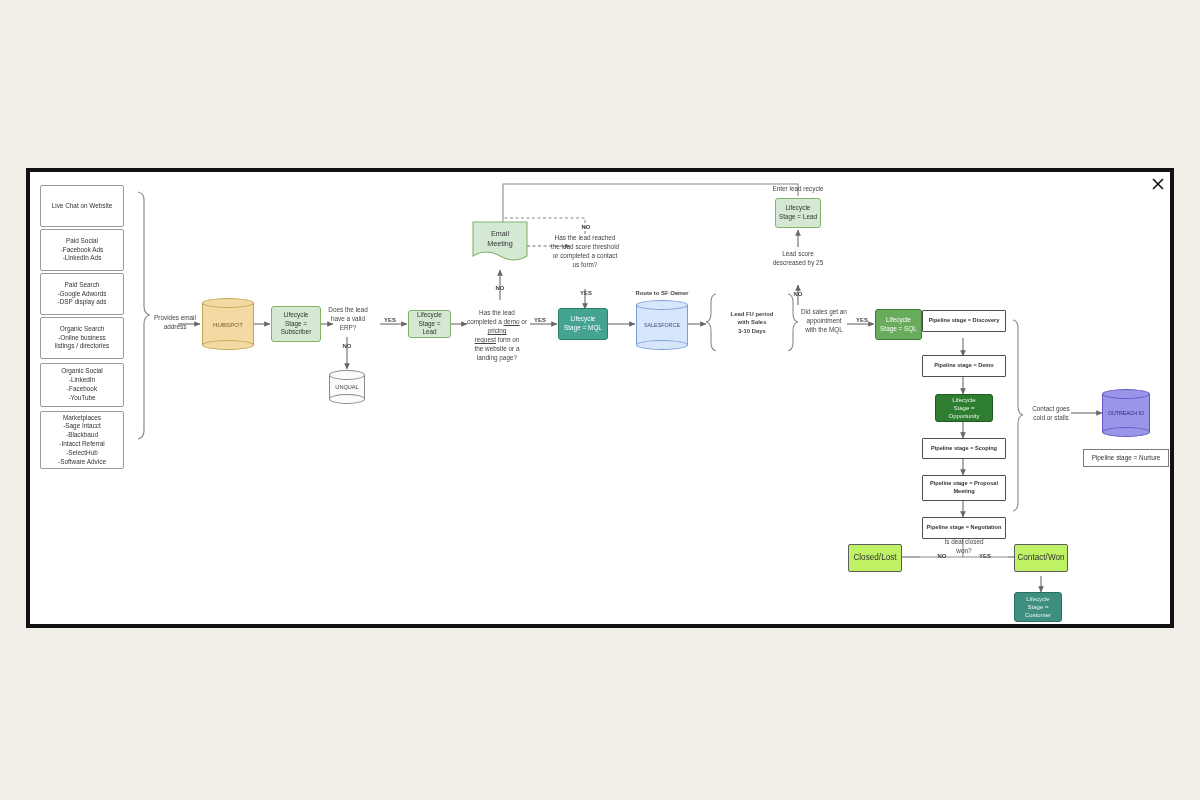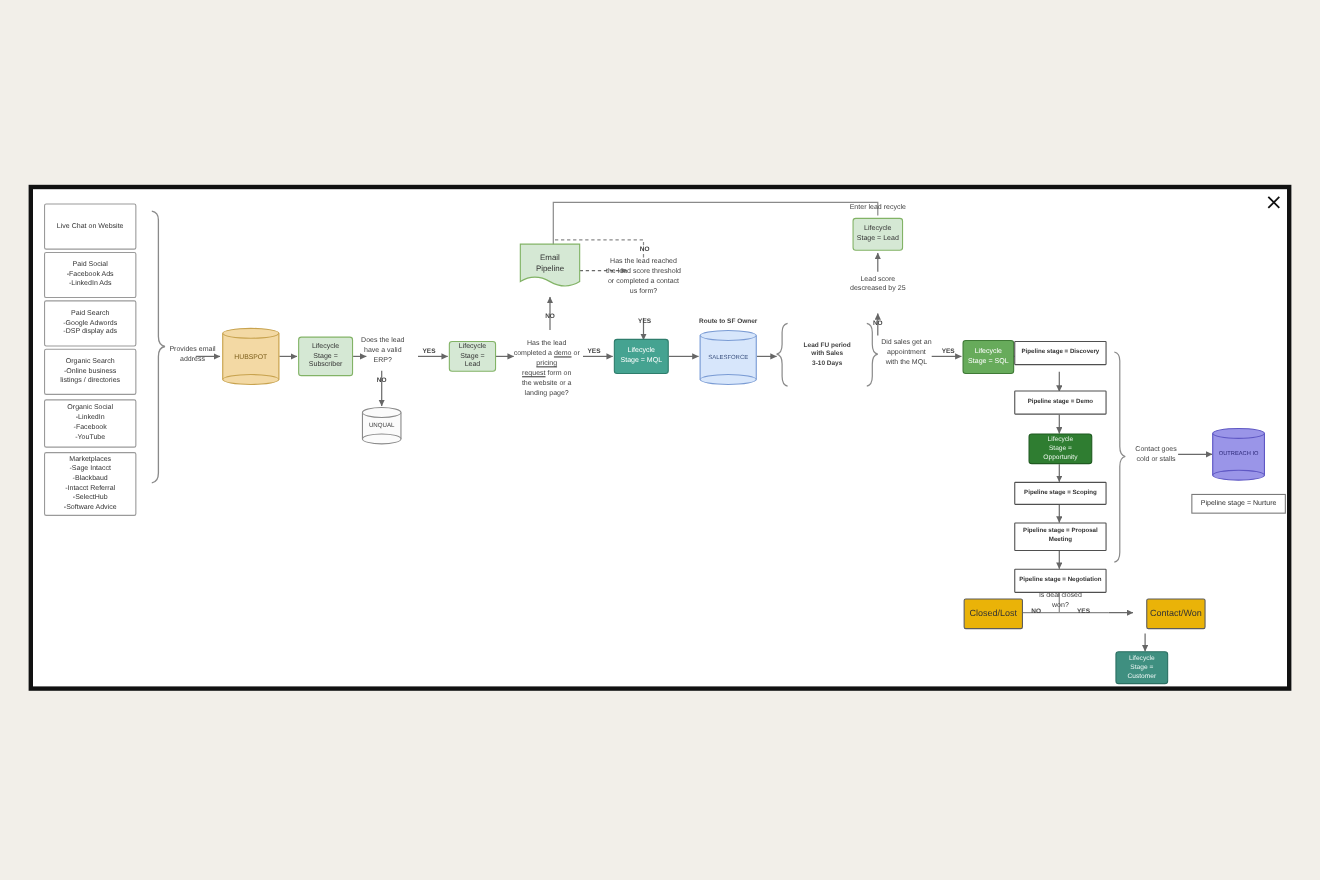--- a/index.html
+++ b/index.html
@@ -46,21 +46,21 @@
     padding: 1px 2px;
     white-space: pre-line;
   }
   .src { border-radius: 2px; border: 1px solid #9a9a9a; }
 
   .green-light { background: #d5e8d4; border: 1px solid #82b366; border-radius: 3px; color: #333; }
   .green-mid   { background: #67ab5b; border: 1px solid #3f7a36; border-radius: 3px; color: #ffffff; }
   .green-dark  { background: #2f7d31; border: 1px solid #1f5a20; border-radius: 3px; color: #e9f4e9; }
   .teal        { background: #45a391; border: 1px solid #2e7d6c; border-radius: 3px; color: #ffffff; }
   .teal-dark   { background: #3f8f80; border: 1px solid #2b6f62; border-radius: 3px; color: #eaf5f2; }
-  .plain-box   { background: #eab308; border: 1.3px solid #5d5d5d; border-radius: 2px; color: #333; margin-left: 28px; }
+  .plain-box   { background: #bef264; border: 1.3px solid #5d5d5d; border-radius: 2px; color: #333; }
   .pipe-box    { background: #ffffff; border: 1.3px solid #4f4f4f; border-radius: 1px; color: #333; font-weight: 700; font-size: 5.6px; }
 
   .label {
     position: absolute;
     font-size: 6.4px;
     line-height: 1.4;
     color: #444444;
     text-align: center;
     white-space: pre-line;
   }
@@ -236,21 +236,21 @@
 landing page?</span>
     </div>
     <div class="label bold tiny" style="left:499px; top:144px; width:22px;">YES</div>
     <div class="label bold tiny" style="left:459px; top:112px; width:22px;">NO</div>
 
     <div class="doc-shape" style="left:442px; top:48px; width:56px; height:46px;">
       <svg viewBox="0 0 56 46" width="56" height="46">
         <path d="M1 2 H55 V36 q-13 8 -27 0 q-14 -8 -27 0 Z" fill="#d5e8d4" stroke="#82b366" stroke-width="1.1"></path>
       </svg>
       <div class="dtxt">Email
-Pipeline</div>
+Meeting</div>
     </div>
 
     <div class="label" style="left:508px; top:62px; width:94px;">Has the lead reached
 the lead score threshold
 or completed a contact
 us form?</div>
     <div class="label bold tiny" style="left:545px; top:51px; width:22px;">NO</div>
     <div class="label bold tiny" style="left:545px; top:117px; width:22px;">YES</div>
 
     <div class="node teal" style="left:528px; top:136px; width:50px; height:32px;">Lifecycle

